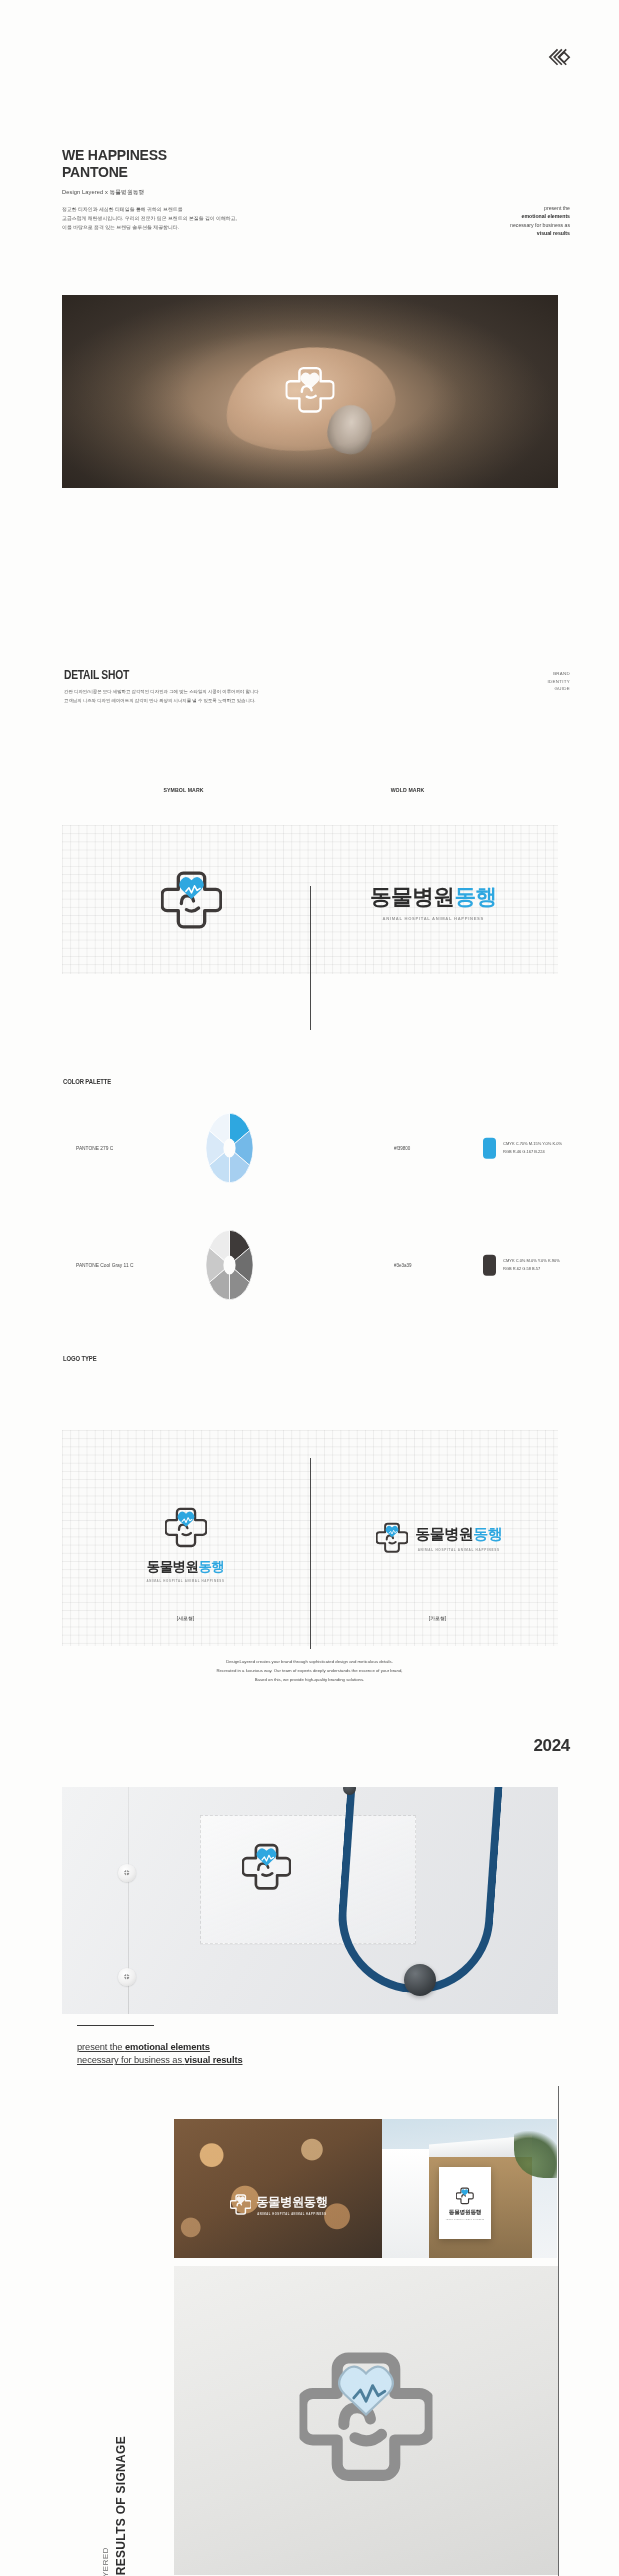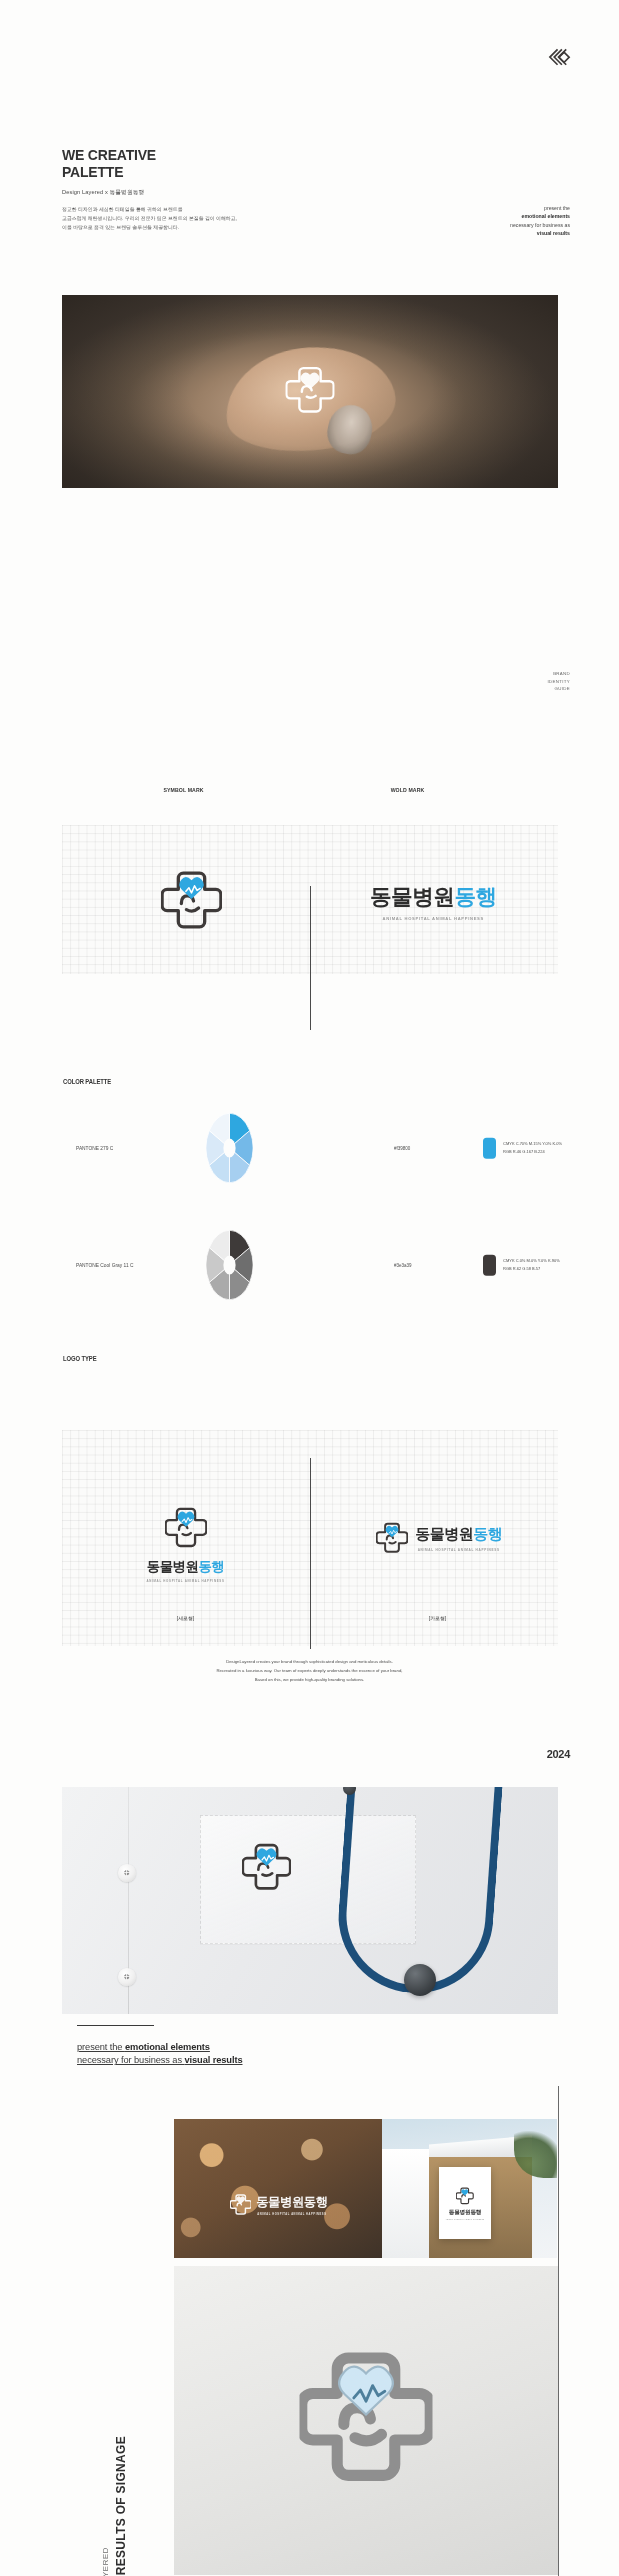--- a/index.html
+++ b/index.html
@@ -119,21 +119,21 @@
   
   #lt-title { top:1355px; left:63px; }
   #lt-board { top:1430px; left:62px; width:496px; height:216px; }
   #lt-divider { top:1458px; left:310px; width:0.5px; height:191px; background:#4a4a4a; }
   .lt-cap { position:absolute; font-size:4.9px; color:#333; text-align:center; width:113px; }
 
   
   #foot-para { top:1658px; left:0; width:619px; text-align:center; }
   #foot-para div { font-size:4.3px; line-height:2.05; color:#4c4c4c; }
 
-  #year { top:1736px; right:49px; font-size:11px; font-weight:700; color:#333; letter-spacing:-0.3px;margin-top:12px; }
+  #year { top:1736px; right:49px; font-size:17px; font-weight:700; color:#333; letter-spacing:-0.3px; }
 
   
   #coat-photo {
     top:1787px; left:62px; width:496px; height:227px; overflow:hidden;
     background:linear-gradient(120deg,#f2f3f4 0%, #e9eaec 45%, #dfe1e4 100%);
   }
   .coat-placket {
     position:absolute; left:66px; top:0; width:1px; height:100%;
     background:linear-gradient(to bottom, rgba(0,0,0,.06), rgba(0,0,0,.12));
   }
@@ -226,22 +226,22 @@
         <path d="M80 10 L48 42 L80 74"></path>
       </g>
       <g fill="none" stroke="#3e3a39" stroke-width="7">
         <rect x="56" y="28" width="30" height="30" transform="rotate(45 71 43)"></rect>
       </g>
     </svg>
   </div>
 
   <div class="abs" id="hero-head">
     <div class="hero-title">
-      <span>WE CREATIVE</span><br>
-      <span>PALETTE</span>
+      <span>WE HAPPINESS</span><br>
+      <span>PANTONE</span>
     </div>
     <div class="hero-sub">Design Layered x 동물병원동행</div>
     <div class="hero-body">
       <div>정교한 디자인과 세심한 디테일을 통해 귀하의 브랜드를</div>
       <div>고급스럽게 재탄생시킵니다. 우리의 전문가 팀은 브랜드의 본질을 깊이 이해하고,</div>
       <div>이를 바탕으로 품격 있는 브랜딩 솔루션을 제공합니다.</div>
     </div>
   </div>
 
   <div class="abs" id="hero-right">
@@ -261,20 +261,27 @@
         <g fill="none" stroke="#ffffff" stroke-width="6" stroke-linejoin="round" stroke-linecap="round">
           <path d="M44 14 h32 a10 10 0 0 1 10 10 v22 h22 a10 10 0 0 1 10 10 v22 a10 10 0 0 1 -10 10 h-22 v22 a10 10 0 0 1 -10 10 h-32 a10 10 0 0 1 -10 -10 v-22 h-22 a10 10 0 0 1 -10 -10 v-22 a10 10 0 0 1 10 -10 h22 v-22 a10 10 0 0 1 10 -10 z"></path>
           <path d="M40 72 q0 -14 12 -14 q10 0 12 10"></path>
           <path d="M52 84 q12 6 22 -2"></path>
         </g>
         <path d="M60 30 q-11 -11 -20 0 q-8 9 2 19 l18 17 l18 -17 q10 -10 2 -19 q-9 -11 -20 0 z" fill="#ffffff" opacity=".92"></path>
       </svg>
     </div>
   </div>
 
+  <div class="abs" id="detail-head">
+    <div class="sec-title">DETAIL SHOT</div>
+    <div class="detail-body">
+      <div>간판 디자인/시공은 보다 세밀하고 감각적인 디자인과 그에 맞는 스타일의 시공이 이루어져야 합니다</div>
+      <div>고객님의 니즈와 디자인 레이어드의 감각이 만나 최상의 시너지를 낼 수 있도록 노력하고 있습니다.</div>
+    </div>
+  </div>
   <div class="abs" id="detail-right">
     <div>BRAND</div>
     <div>IDENTITY</div>
     <div>GUIDE</div>
   </div>
 
   <div class="abs mark-label" id="lbl-symbol">SYMBOL MARK</div>
   <div class="abs mark-label" id="lbl-wold">WOLD MARK</div>
 
   <div class="abs grid-bg" id="mark-board"></div>

